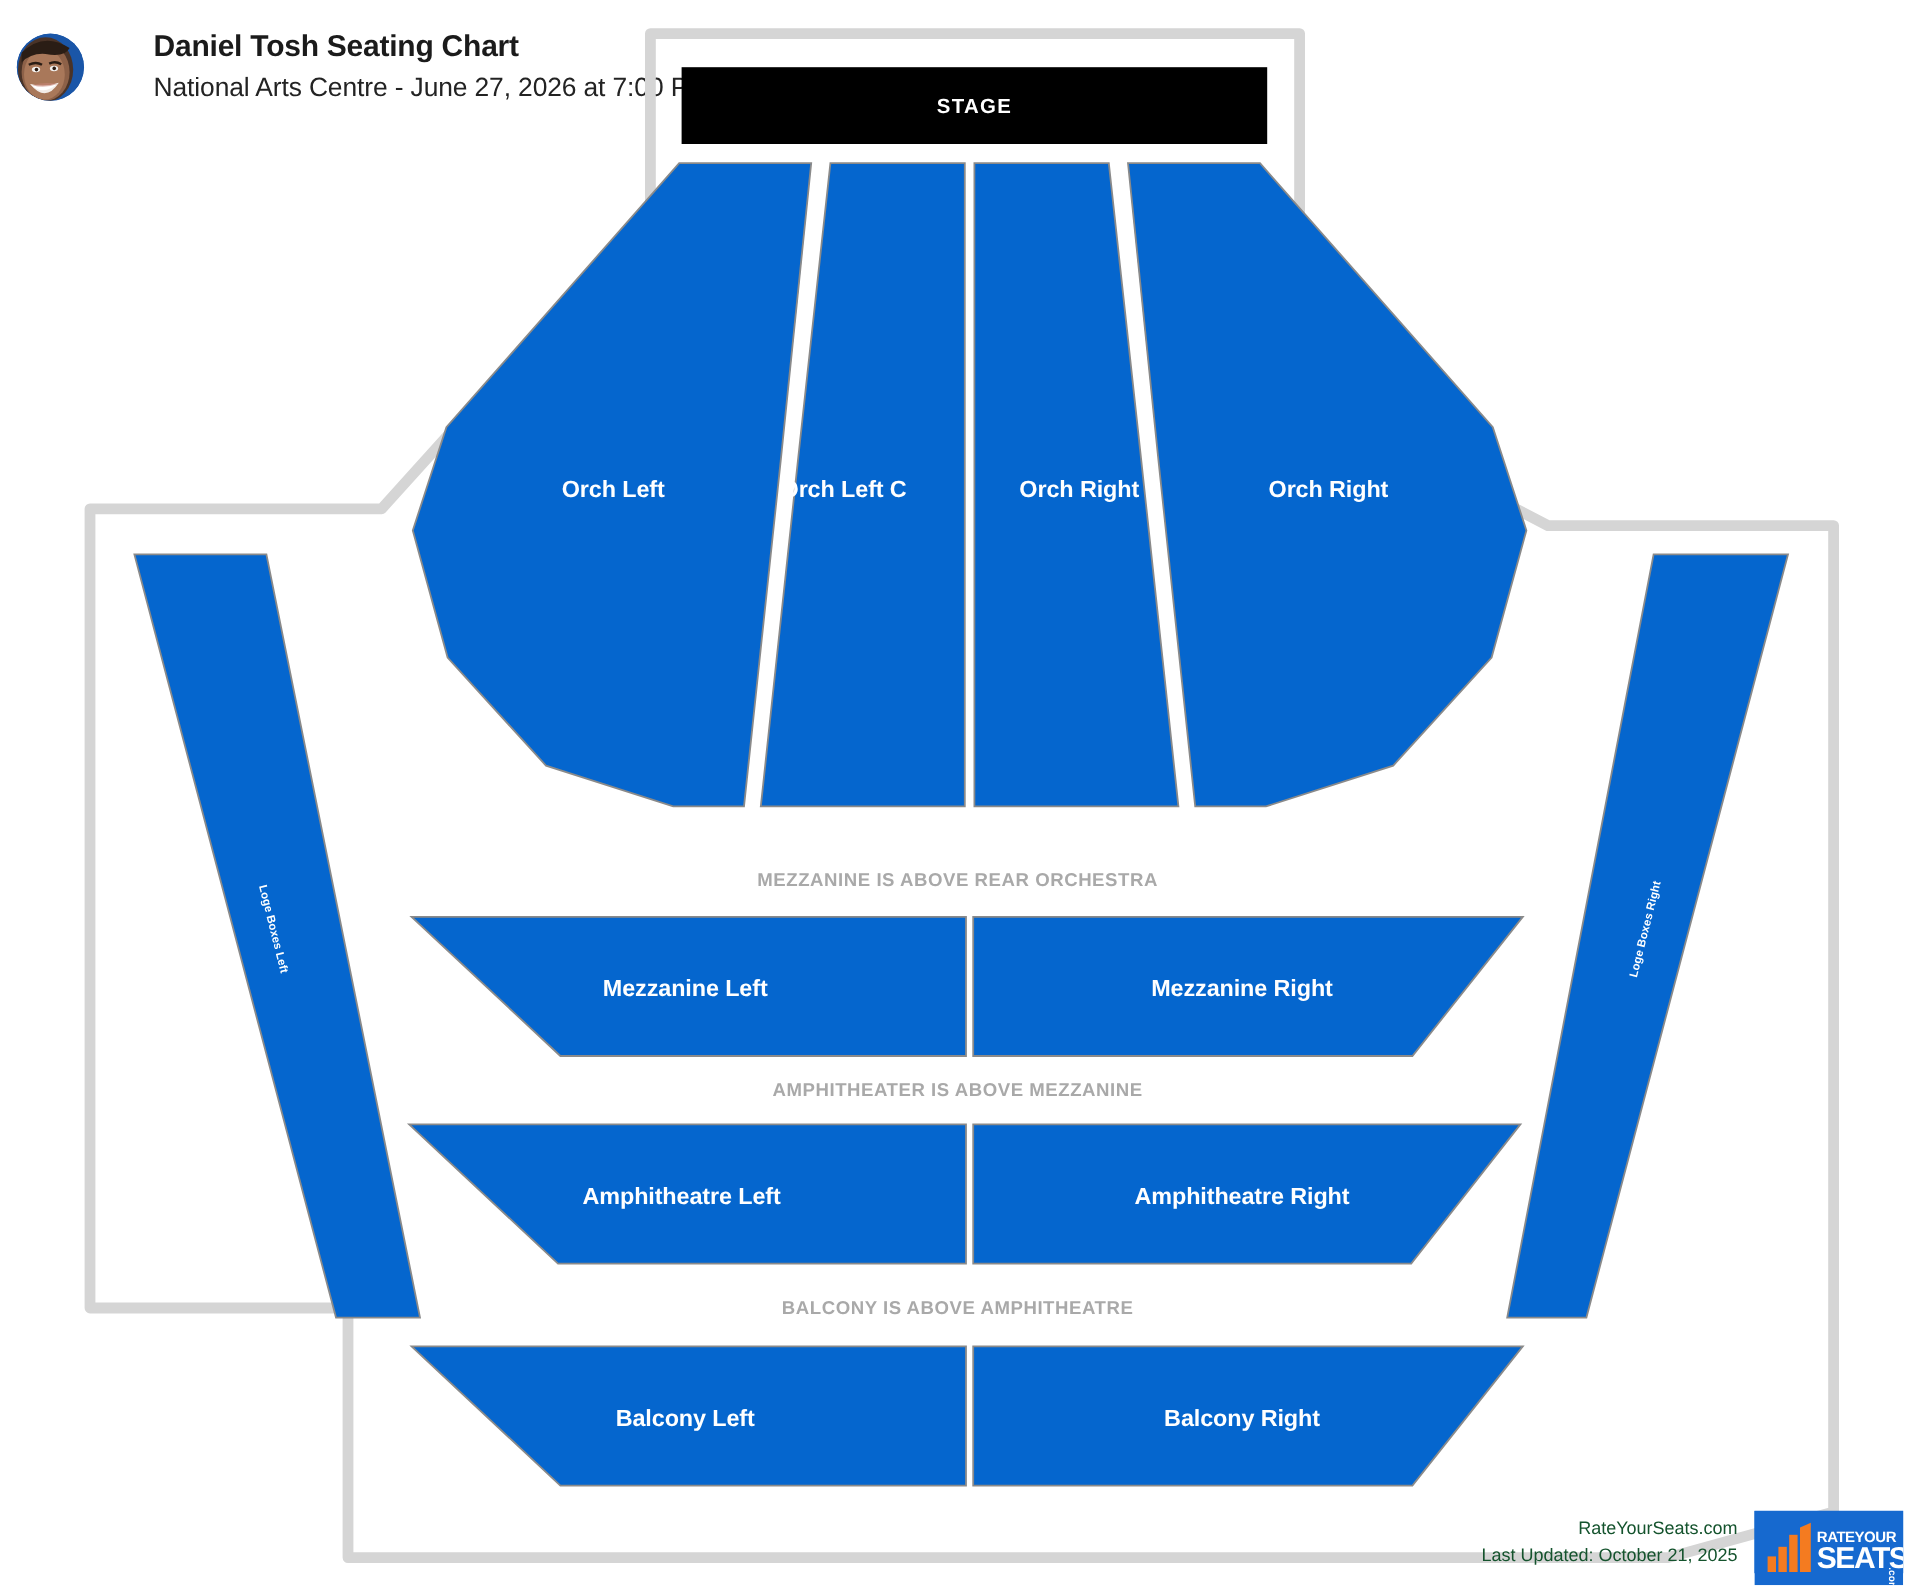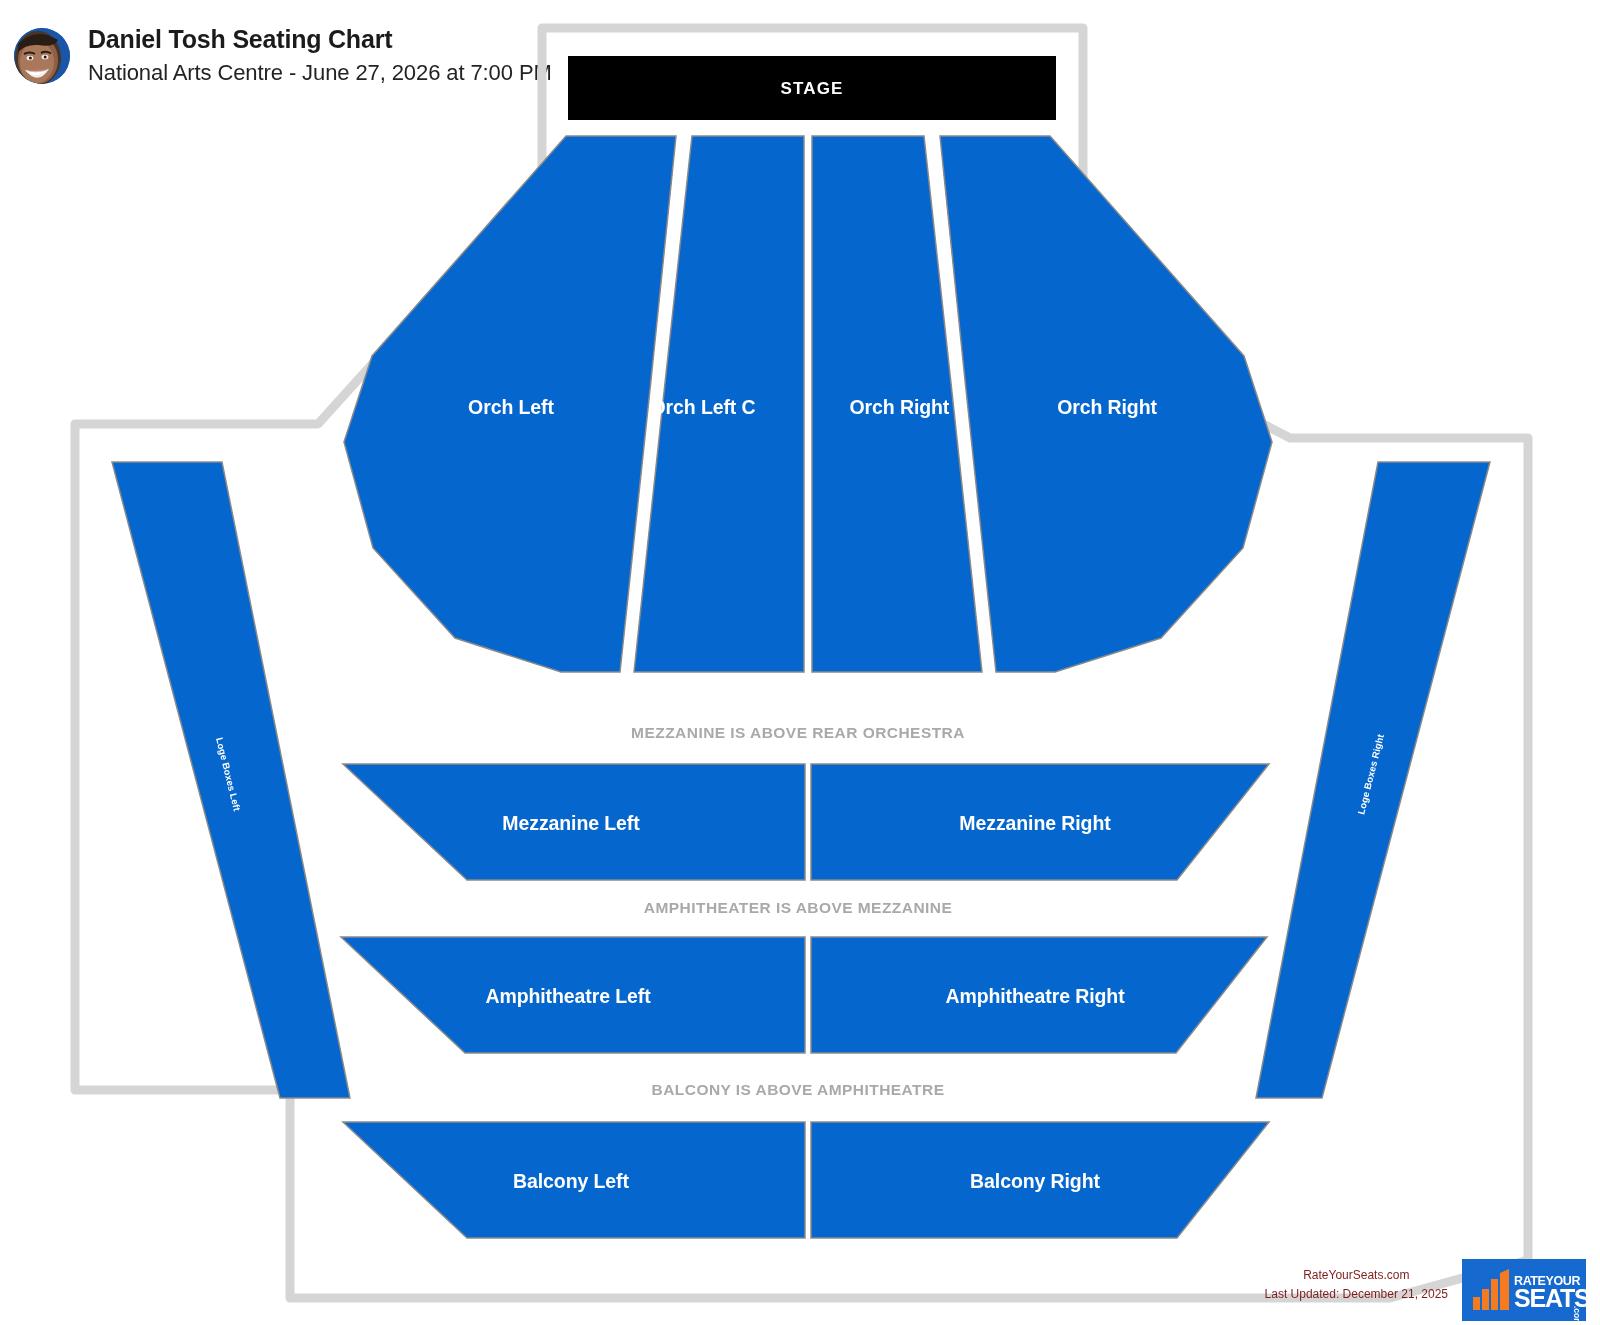--- a/index.html
+++ b/index.html
@@ -20,20 +20,21 @@
   
   .header {
     position: absolute;
     left: 0; top: 0;
     width: 1600px;
     height: 112px;
     display: flex;
     align-items: center;
     padding-left: 14px;
     box-sizing: border-box;
+    gap: 40px;
   }
   .avatar {
     width: 56px;
     height: 56px;
     border-radius: 50%;
     overflow: hidden;
     flex: 0 0 auto;
     margin-right: 18px;
     background: #1a56a8;
     position: relative;
@@ -114,24 +115,24 @@
   
   .footer {
     position: absolute;
     right: 14px;
     bottom: 14px;
     display: flex;
     align-items: center;
     gap: 14px;
   }
   .footer-text {
-    text-align: center;
-    font-size: 12px;
+    text-align: right;
+    font-size: 15px;
     line-height: 1.55;
-    color: #7f1d1d;
+    color: #14532d;
     font-family: "Liberation Sans", sans-serif;
   }
   .footer-text div { white-space: nowrap; }
   .logo-badge {
     width: 124px;
     height: 52px;
     background: #1669cf;
     display: block;
     flex: 0 0 auto;
   }
@@ -229,21 +230,21 @@
 
   <path class="seat-poly" fill="#0566CE" d="M 811,1122 L 1269,1122 L 1177,1238 L 811,1238 Z"></path>
   <text class="sect-label" x="1035" y="1188">Balcony Right</text>
 
 </svg>
 </div>
 
 <div class="footer">
   <div class="footer-text">
     <div>RateYourSeats.com</div>
-    <div>Last Updated: December 21, 2025</div>
+    <div>Last Updated: October 21, 2025</div>
   </div>
   <div class="logo-badge">
     <svg width="124" height="62" viewBox="0 0 124 62" aria-hidden="true">
       <rect x="0" y="0" width="124" height="62" fill="#1669cf"></rect>
       <g>
         <rect x="11" y="38" width="7" height="13" fill="#f47b20"></rect>
         <rect x="20" y="30" width="7" height="21" fill="#f47b20"></rect>
         <rect x="29" y="20" width="7" height="31" fill="#f47b20"></rect>
         <path d="M38 14 L47 10 L47 51 L38 51 Z" fill="#f47b20"></path>
       </g>

